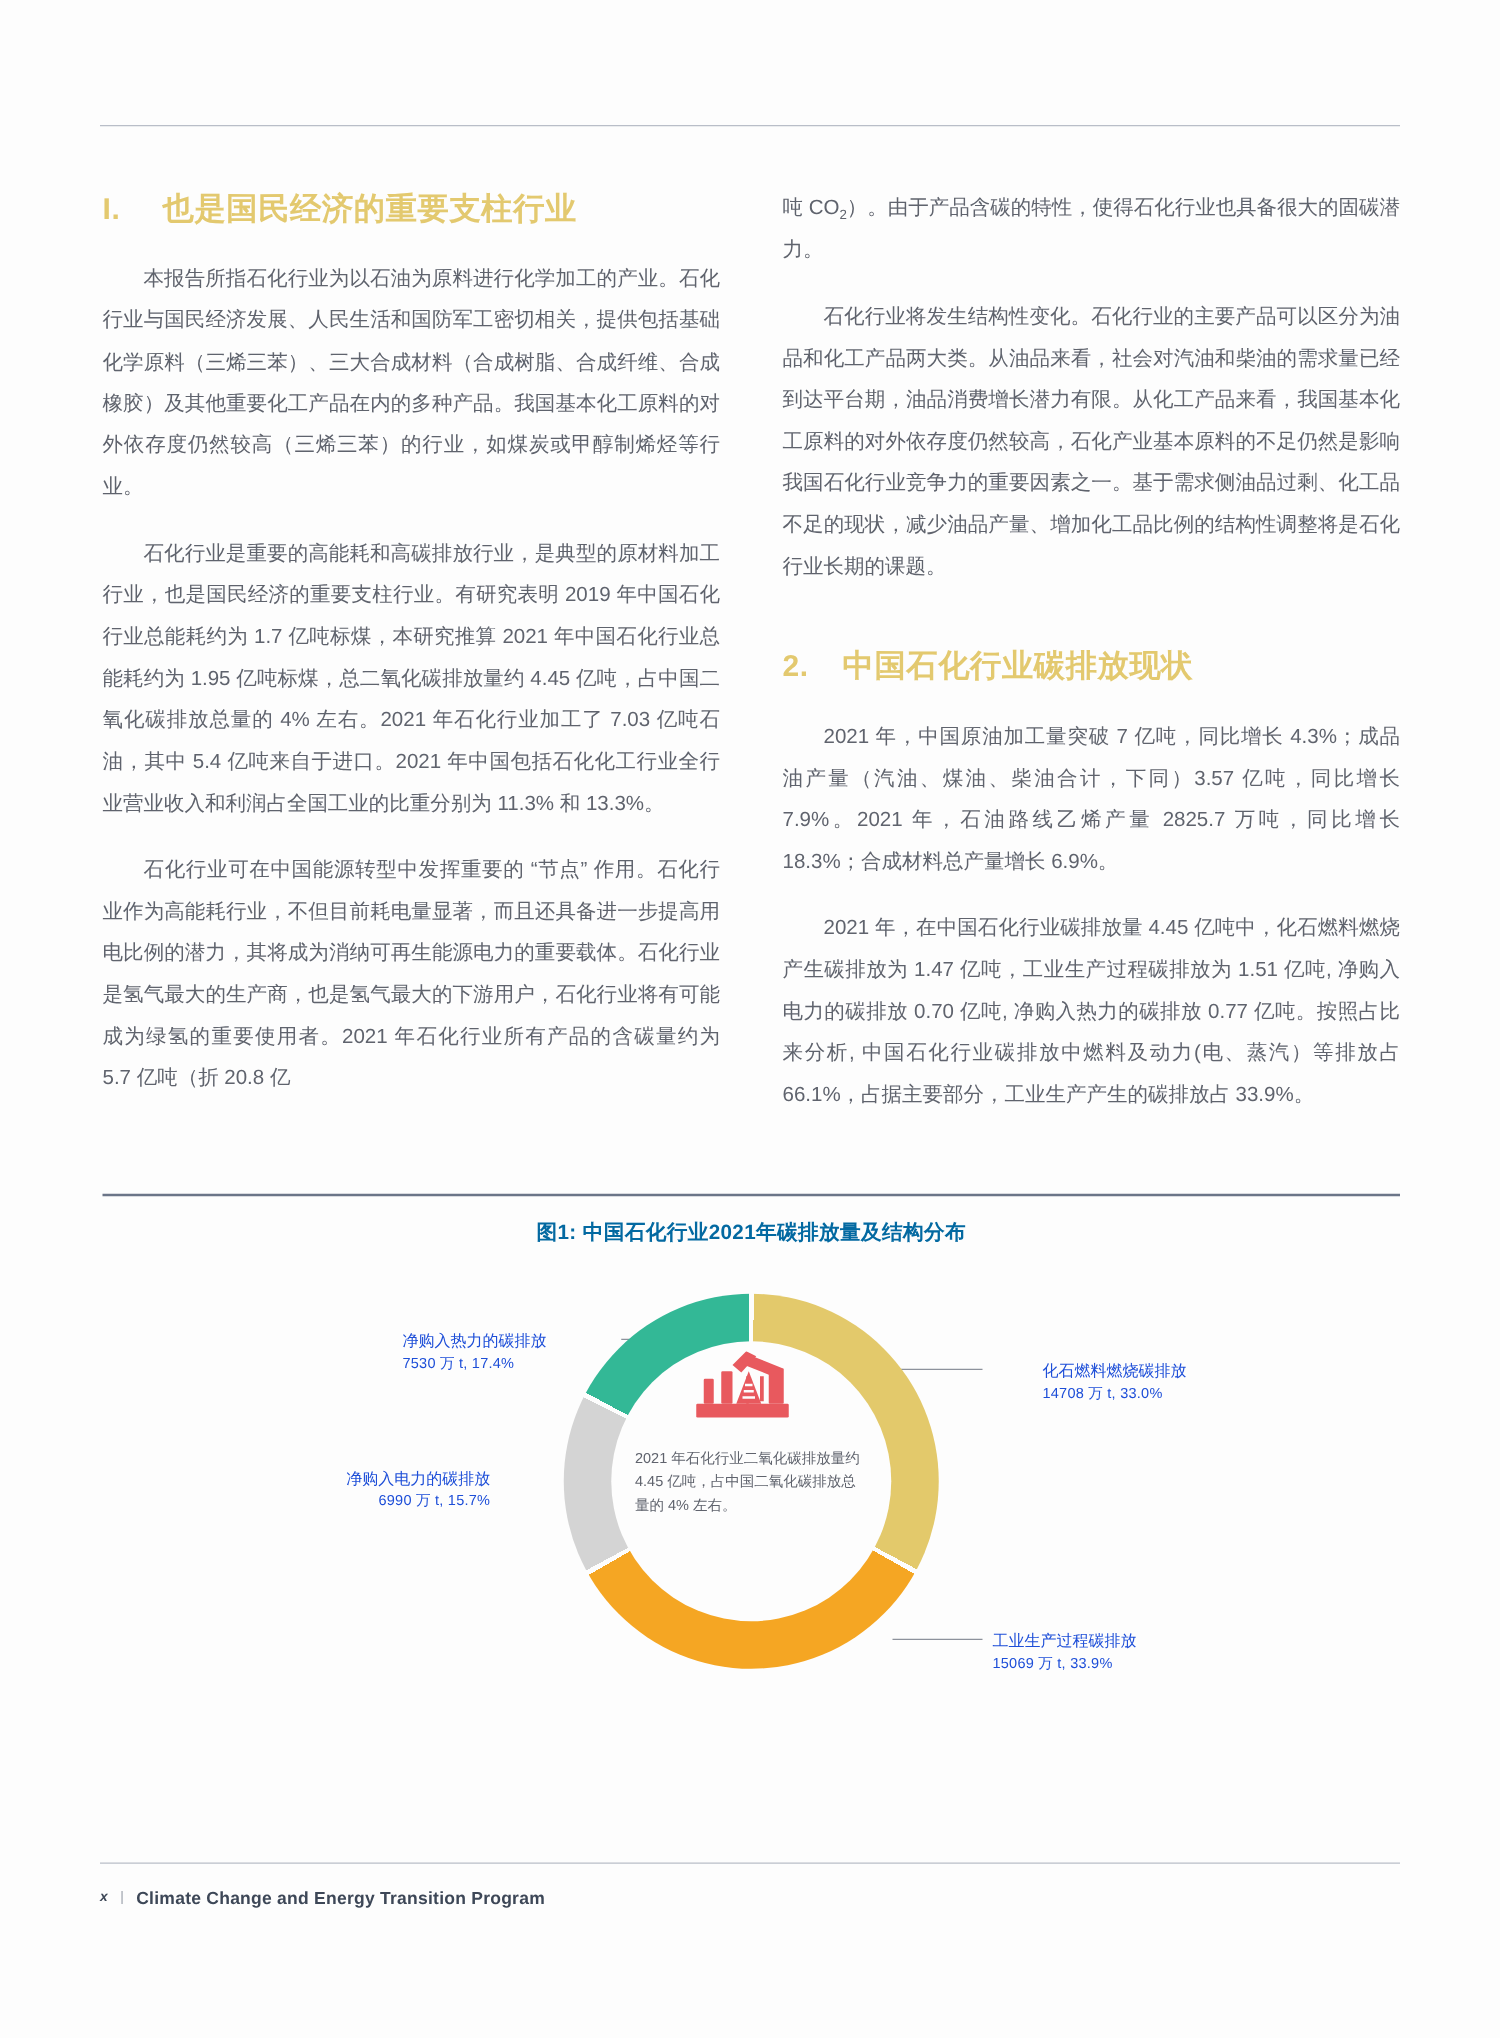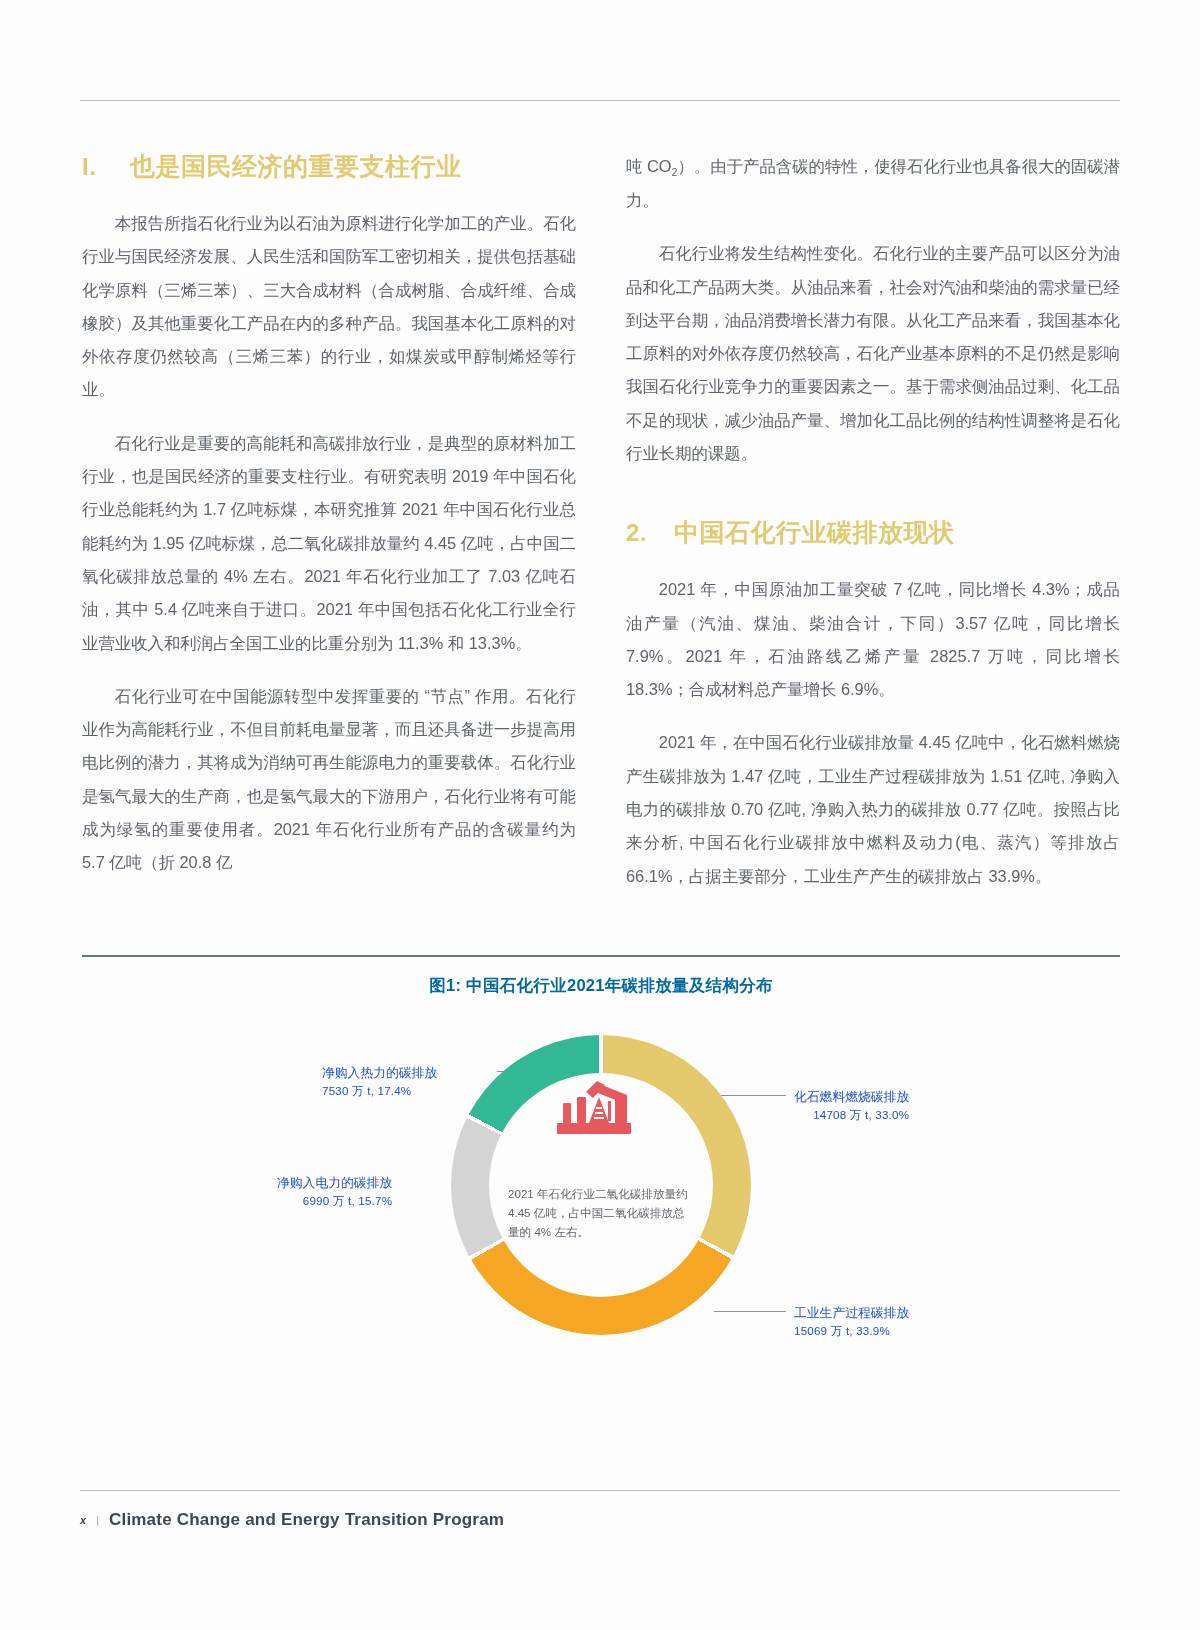--- a/index.html
+++ b/index.html
@@ -88,21 +88,20 @@
     position:absolute;left:38px;top:38px;
     width:224px;height:224px;border-radius:50%;
     background:#fdfdfd;
   }
   .center-content{
     position:absolute;left:50px;top:44px;
     width:200px;height:212px;
     display:flex;flex-direction:column;
     align-items:center;
     justify-content:flex-start;
-    gap:28px;
   }
   .pump-icon{margin-top:2px;}
   .center-caption{
     margin-top:10px;
     font-size:11.6px;
     line-height:1.62;
     color:#5f636d;
     text-align:left;
     width:186px;
   }
@@ -111,21 +110,21 @@
     position:absolute;
     font-size:12.6px;
     line-height:1.5;
     color:#1d4ed8;
     white-space:nowrap;
   }
   .lbl .l1{display:block;font-size:12.8px;}
   .lbl .l2{display:block;font-size:11.6px;letter-spacing:0.2px;}
   .lbl-heat{left:240px;top:48px;text-align:left;}
   .lbl-elec{left:195px;top:158px;text-align:right;}
-  .lbl-fossil{left:712px;top:72px;text-align:right;}
+  .lbl-fossil{left:752px;top:72px;text-align:left;}
   .lbl-proc{left:712px;top:288px;text-align:left;}
   .leader{
     position:absolute;height:1px;background:#8d929c;
   }
   .ld-heat{left:415px;top:56px;width:78px;}
   .ld-elec{left:420px;top:166px;width:68px;}
   .ld-fossil{left:632px;top:80px;width:72px;}
   .ld-proc{left:632px;top:296px;width:72px;}
   
   .foot-rule{
@@ -135,21 +134,21 @@
   .footer{
     position:absolute;left:80px;top:1510px;width:1040px;
     display:flex;align-items:center;
     font-size:11px;color:#3d4757;
   }
   .footer .pg{
     font-style:italic;font-weight:700;color:#3d4757;
     font-size:11px;margin-right:10px;
   }
   .footer .bar{color:#9aa0ab;margin-right:10px;}
-  .footer .ftxt{font-weight:700;letter-spacing:0.2px;font-size:17px;}
+  .footer .ftxt{font-weight:700;letter-spacing:0.2px;font-size:14px;}
 </style>
 </head>
 <body>
 
 <div class="page">
 
   <div class="top-rule"></div>
 
   <div class="columns">
 

